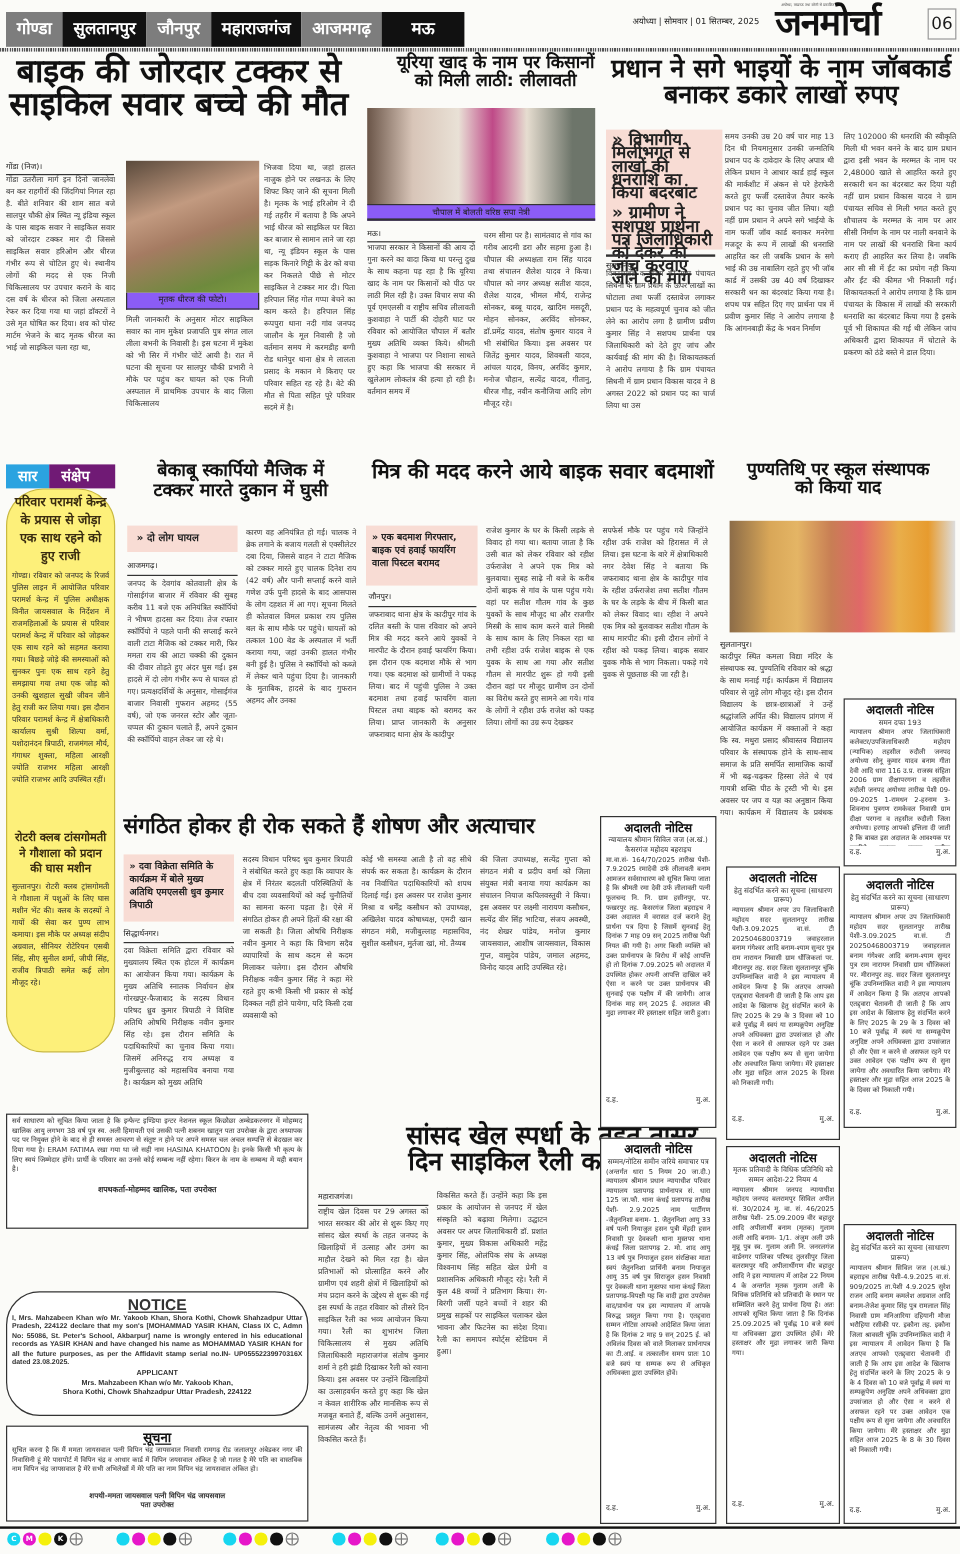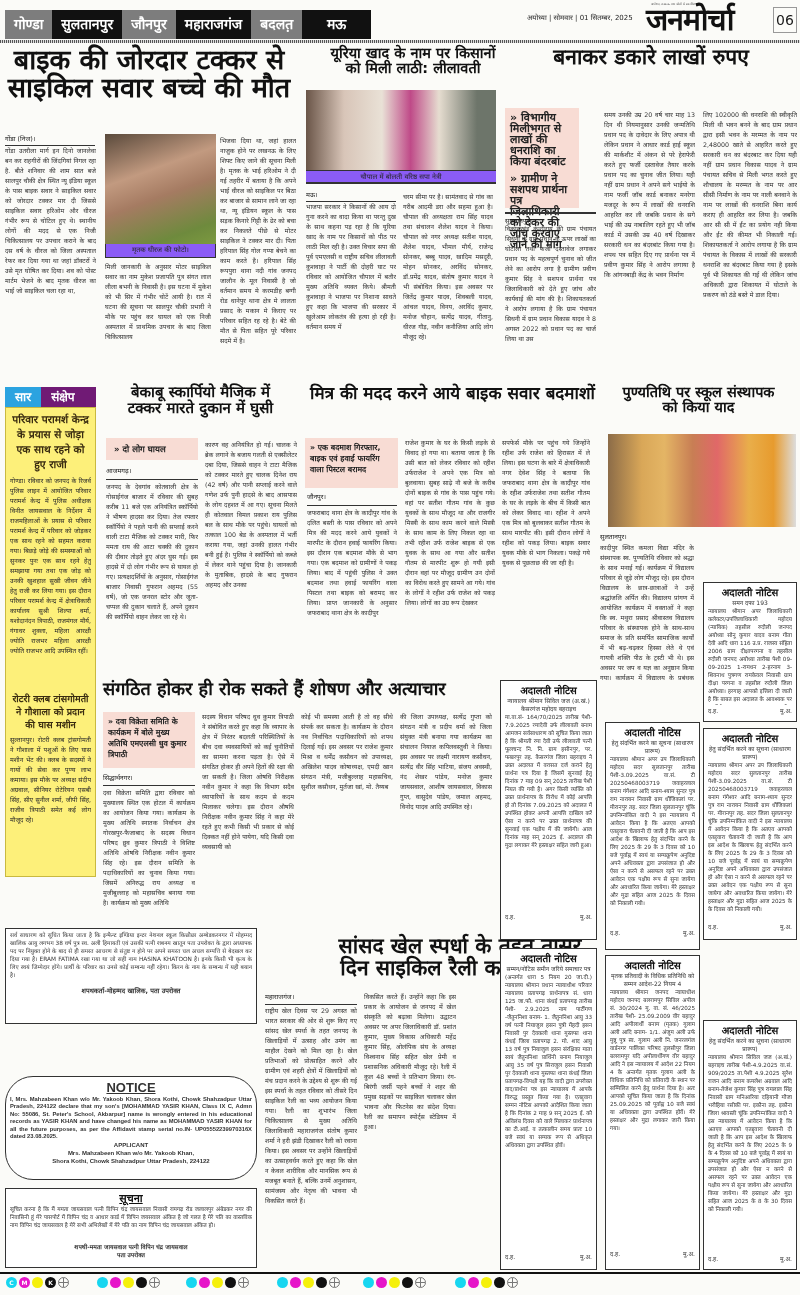--- a/index.html
+++ b/index.html
@@ -32,21 +32,21 @@
   .crosshair { width: 11px; height: 11px; border-radius: 50%; border: 1px solid #777; background: linear-gradient(#777,#777) center/1px 100% no-repeat, linear-gradient(#777,#777) center/100% 1px no-repeat; }
 </style>
 </head>
 <body>
 
 <div class="abs navbar">
   <div class="nav-item g">गोण्डा</div>
   <div class="nav-item b">सुलतानपुर</div>
   <div class="nav-item g">जौनपुर</div>
   <div class="nav-item b">महाराजगंज</div>
-  <div class="nav-item g">बदलत़</div>
+  <div class="nav-item g">आजमगढ़</div>
   <div class="nav-item b wide">मऊ</div>
 </div>
 <div class="abs dateline">अयोध्या | सोमवार | 01 सितम्बर, 2025</div>
 <div class="abs tagline">अयोध्या, लखनऊ तथा बरेली से प्रकाशित</div>
 <div class="abs masthead">जनमोर्चा</div>
 <div class="abs pageno">06</div>
 <div class="abs rule"></div>
 
 <div class="abs headline" style="left:4px;top:46px;width:290px;font-size:27px;">
   <div>बाइक की जोरदार टक्कर से</div>
@@ -63,36 +63,37 @@
   <div>यूरिया खाद के नाम पर किसानों</div>
   <div>को मिली लाठी: लीलावती</div>
 </div>
 <div class="abs photo" style="left:306px;top:90px;width:190px;height:80px;background:linear-gradient(90deg,#6a5548,#d8c5b8 20%,#e9e1d6 40%,#bf4a88 55%,#e6ddd0 70%,#6d756a 90%);"></div>
 <div class="abs caption" style="left:306px;top:170px;width:190px;height:14px;line-height:13px;border-bottom:2px solid #333;">चौपाल में बोलती वरिष्ठ सपा नेत्री</div>
 <div class="abs" style="left:306px;top:190px;width:90px;font-size:6.5px;border-bottom:1px solid #333;padding-bottom:2px;">मऊ।</div>
 <div class="abs body-text" style="left:306px;top:202px;width:90px;height:160px;">भाजपा सरकार ने किसानों की आय दो गुना करने का वादा किया था परन्तु दुख के साथ कहना पड़ रहा है कि यूरिया खाद के नाम पर किसानों को पीठ पर लाठी मिल रही है। उक्त विचार सपा की पूर्व एमएलसी व राष्ट्रीय सचिव लीलावती कुशवाहा ने पार्टी की दोहरी घाट पर रविवार को आयोजित चौपाल में बतौर मुख्य अतिथि व्यक्त किये। श्रीमती कुशवाहा ने भाजपा पर निशाना साधते हुए कहा कि भाजपा की सरकार में खुलेआम लोकतंत्र की हत्या हो रही है। वर्तमान समय में</div>
 <div class="abs body-text" style="left:403px;top:192px;width:90px;height:172px;">चरम सीमा पर है। सामंतवाद से गांव का गरीब आदमी डरा और सहमा हुआ है। चौपाल की अध्यक्षता राम सिंह यादव तथा संचालन शैलेश यादव ने किया। चौपाल को नगर अध्यक्ष सतीश यादव, शैलेश यादव, भीमल मौर्य, राजेन्द्र सोनकर, बब्बू यादव, खादिम मसदूरी, मोहन सोनकर, अरविंद सोनकर, डॉ.प्रमेंद्र यादव, संतोष कुमार यादव ने भी संबोधित किया। इस अवसर पर जितेंद्र कुमार यादव, शिवबली यादव, आंचल यादव, विनय, अरविंद कुमार, मनोज चौहान, सत्येंद्र यादव, गीतानु, धीरज गौड़, नवीन कनौजिया आदि लोग मौजूद रहे।</div>
 
 <div class="abs headline" style="left:505px;top:46px;width:292px;font-size:21px;">
+  <div>प्रधान ने सगे भाइयों के नाम जॉबकार्ड</div>
   <div>बनाकर डकारे लाखों रुपए</div>
 </div>
-<div class="abs highlight-box" style="left:505px;top:108px;width:74px;height:100px;font-size:11px;line-height:11px;padding:4px 5px;">
+<div class="abs highlight-box" style="left:505px;top:108px;width:97px;height:100px;font-size:14px;line-height:11px;padding:4px 5px;">
   <div style="margin-bottom:6px;">» <span>विभागीय मिलीभगत से लाखों की धनराशि का किया बंदरबांट</span></div>
   <div>» <span>ग्रामीण ने सशपथ प्रार्थना पत्र जिलाधिकारी को देकर की जांच करवाए जाने की मांग</span></div>
 </div>
 <div class="abs" style="left:505px;top:212px;width:91px;font-size:6.5px;border-top:2px solid #333;padding-top:2px;">सुलतानपुर।</div>
 <div class="abs body-text" style="left:505px;top:224px;width:91px;height:140px;">विकासखंड कन्दीराय की ग्राम पंचायत सिधनी के ग्राम प्रधान के ऊपर लाखों का घोटाला तथा फर्जी दस्तावेज लगाकर प्रधान पद के महत्वपूर्ण चुनाव को जीत लेने का आरोप लगा है ग्रामीण प्रवीण कुमार सिंह ने सशपथ प्रार्थना पत्र जिलाधिकारी को देते हुए जांच और कार्यवाई की मांग की है। शिकायतकर्ता ने आरोप लगाया है कि ग्राम पंचायत सिधनी में ग्राम प्रधान विकास यादव ने 8 अगस्त 2022 को प्रधान पद का चार्ज लिया था उस</div>
 <div class="abs body-text" style="left:604px;top:110px;width:91px;height:254px;">समय उनकी उम्र 20 वर्ष चार माह 13 दिन थी नियमानुसार उनकी जन्मतिथि प्रधान पद के दावेदार के लिए अपात्र थी लेकिन प्रधान ने आधार कार्ड हाई स्कूल की मार्कशीट में अंकन से परे हेराफेरी करते हुए फर्जी दस्तावेज तैयार करके प्रधान पद का चुनाव जीत लिया। यही नहीं ग्राम प्रधान ने अपने सगे भाईयो के नाम फर्जी जॉब कार्ड बनाकर मनरेगा मजदूर के रूप में लाखों की धनराशि आहरित कर ली जबकि प्रधान के सगे भाई की उम्र नाबालिग रहते हुए भी जॉब कार्ड में उसकी उम्र 40 वर्ष दिखाकर सरकारी धन का बंदरबांट किया गया है। शपथ पत्र सहित दिए गए प्रार्थना पत्र में प्रवीण कुमार सिंह ने आरोप लगाया है कि आंगनबाड़ी केंद्र के भवन निर्माण</div>
 <div class="abs body-text" style="left:703px;top:110px;width:94px;height:254px;">लिए 102000 की धनराशि की स्वीकृति मिली थी भवन बनने के बाद ग्राम प्रधान द्वारा इसी भवन के मरम्मत के नाम पर 2,48000 खाते से आहरित करते हुए सरकारी धन का बंदरबाट कर दिया यही नहीं ग्राम प्रधान विकास यादव ने ग्राम पंचायत सचिव से मिली भगत करते हुए शौचालय के मरम्मत के नाम पर आर सीसी निर्माण के नाम पर नाली बनवाने के नाम पर लाखों की धनराशि बिना कार्य कराए ही आहरित कर लिया है। जबकि आर सी सी में ईंट का प्रयोग नही किया और ईंट की कीमत भी निकाली गई। शिकायतकर्ता ने आरोप लगाया है कि ग्राम पंचायत के विकास में लाखों की सरकारी धनराशि का बंदरबाट किया गया है इसके पूर्व भी शिकायत की गई थी लेकिन जांच अधिकारी द्वारा शिकायत में घोटाले के प्रकरण को ठंडे बस्ते मे डाल दिया।</div>
 
 <div class="abs" style="left:5px;top:387px;display:flex;">
   <div class="sar-tab" style="background:#2ba3e0;">सार</div>
   <div class="sar-tab" style="background:#701a75;width:55px;">संक्षेप</div>
 </div>
-<div class="abs yellow-box" style="left:5px;top:407px;width:91px;height:470px;padding:4px;">
+<div class="abs yellow-box" style="left:5px;top:407px;width:91px;height:470px;padding:4px;border-radius:31px;">
   <div class="headline" style="font-size:10.5px;line-height:15px;color:#3a2c10;margin-bottom:4px;">परिवार परामर्श केन्द्र के प्रयास से जोड़ा एक साथ रहने को हुए राजी</div>
   <div class="body-text" style="height:212px;color:#2a2a2a;">गोण्डा। रविवार को जनपद के रिजर्व पुलिस लाइन में आयोजित परिवार परामर्श केन्द्र में पुलिस अधीक्षक विनीत जायसवाल के निर्देशन में राजमहिलाओं के प्रयास से परिवार परामर्श केन्द्र में परिवार को जोड़कर एक साथ रहने को सहमत कराया गया। बिछड़े जोड़े की समस्याओं को सुनकर पुनः एक साथ रहने हेतु समझाया गया तथा एक जोड़ को उनकी खुशहाल सुखी जीवन जीने हेतु राजी कर लिया गया। इस दौरान परिवार परामर्श केन्द्र में क्षेत्राधिकारी कार्यालय सुश्री शिल्पा वर्मा, यशोदानंदन त्रिपाठी, राजमंगल मौर्य, गंगाधर शुक्ला, महिला आरक्षी ज्योति राजभर महिला आरक्षी ज्योति राजभर आदि उपस्थित रहीं।</div>
   <div class="headline" style="font-size:9.5px;line-height:13px;color:#3a2c10;margin:4px 0;">रोटरी क्लब टांसगोमती ने गौशाला को प्रदान की घास मशीन</div>
   <div class="body-text" style="height:150px;color:#2a2a2a;">सुल्तानपुर। रोटरी क्लब ट्रांसगोमती ने गौशाला में पशुओं के लिए घास मशीन भेंट की। क्लब के सदस्यों ने गायों की सेवा कर पुण्य लाभ कमाया। इस मौके पर अध्यक्ष संदीप अग्रवाल, सीनियर रोटेरियन एसबी सिंह, सीए सुनील शर्मा, जीपी सिंह, राजीव त्रिपाठी समेत कई लोग मौजूद रहे।</div>
 </div>
 
 <div class="abs headline" style="left:103px;top:385px;width:195px;font-size:15px;">
   <div>बेकाबू स्कार्पियो मैजिक में</div>
   <div>टक्कर मारते दुकान में घुसी</div>
 </div>

